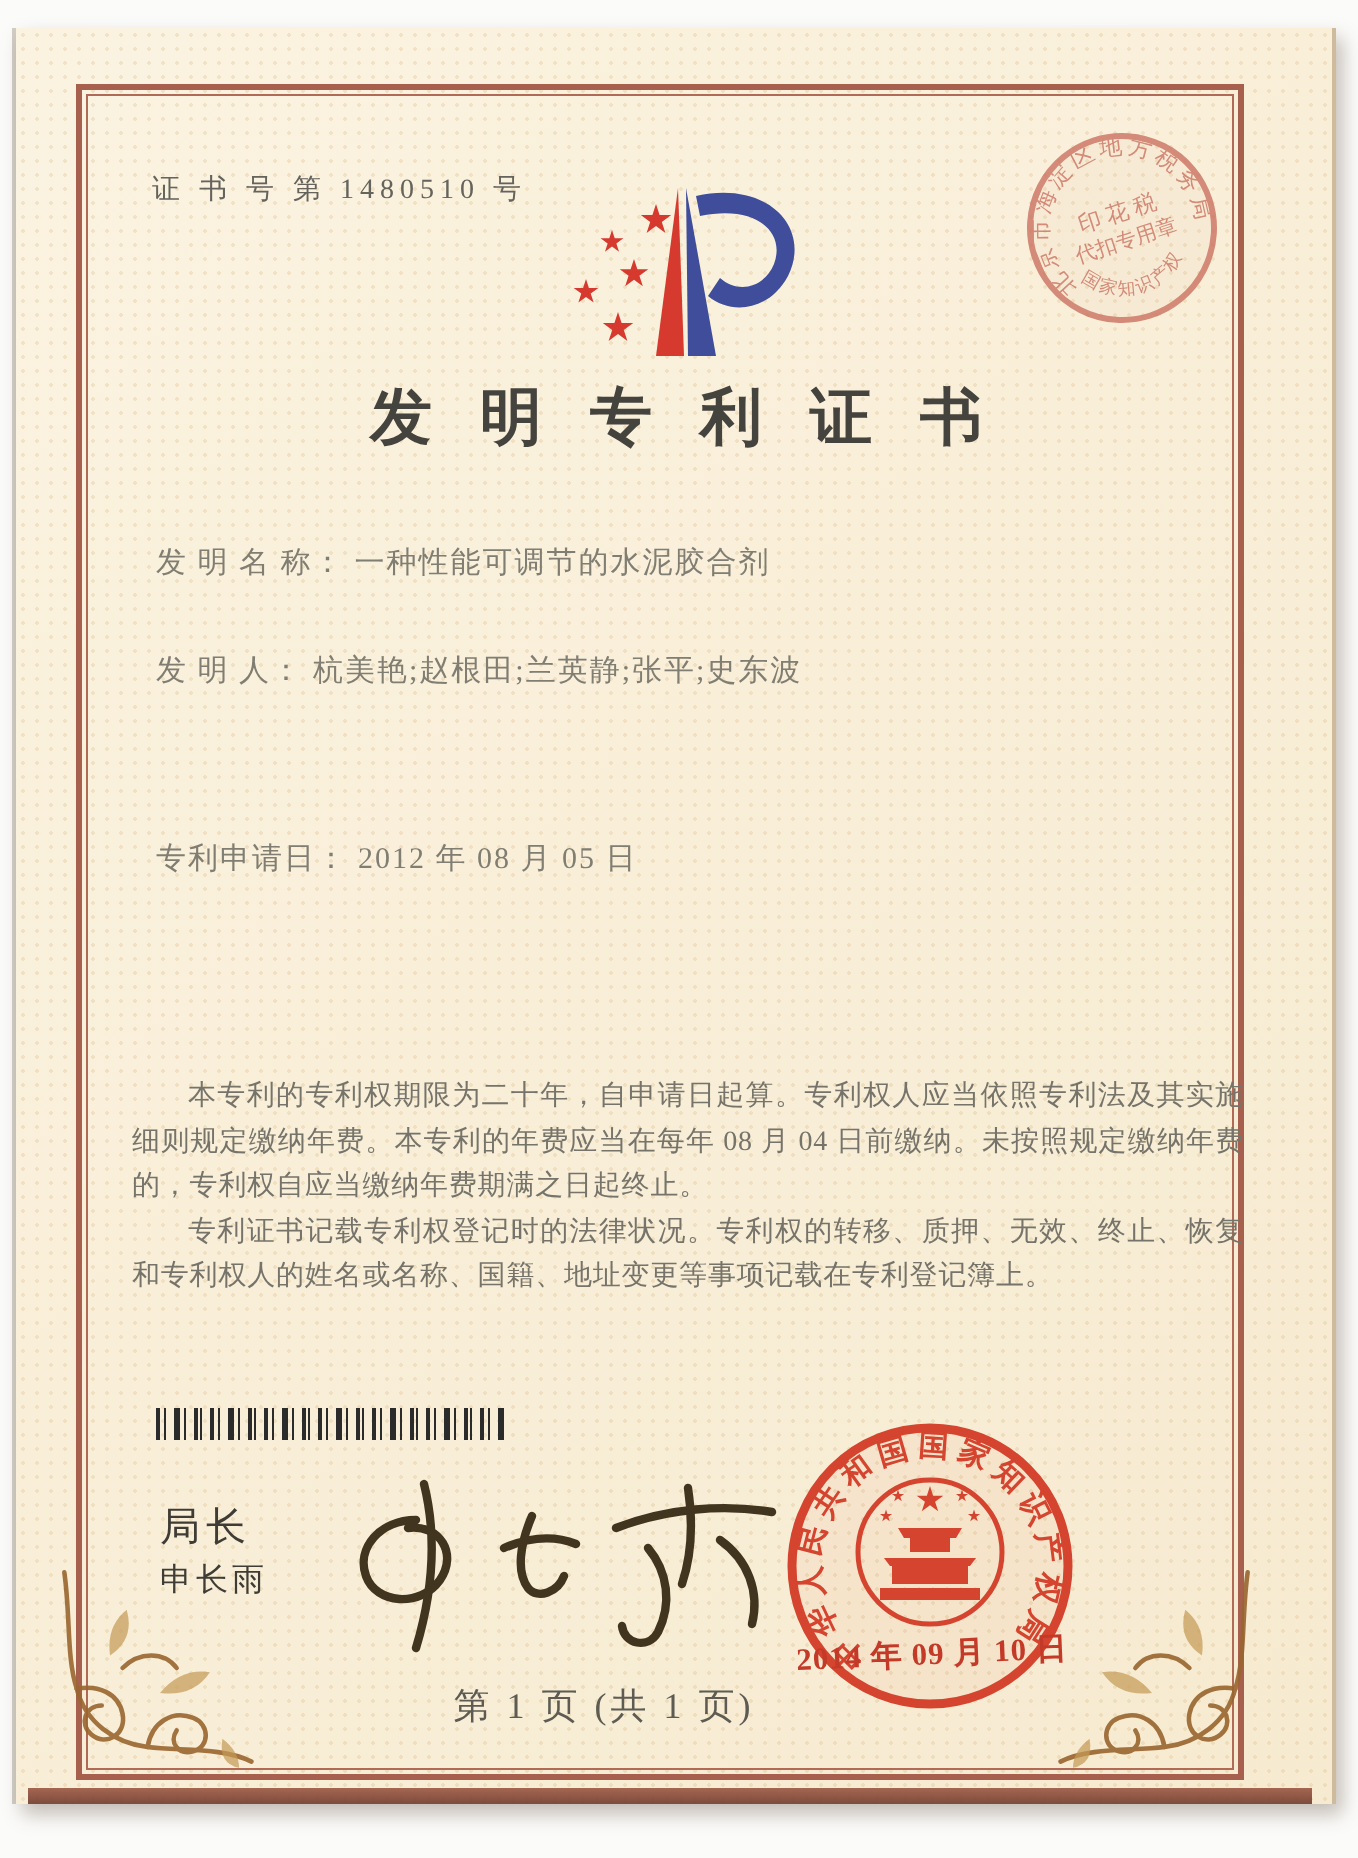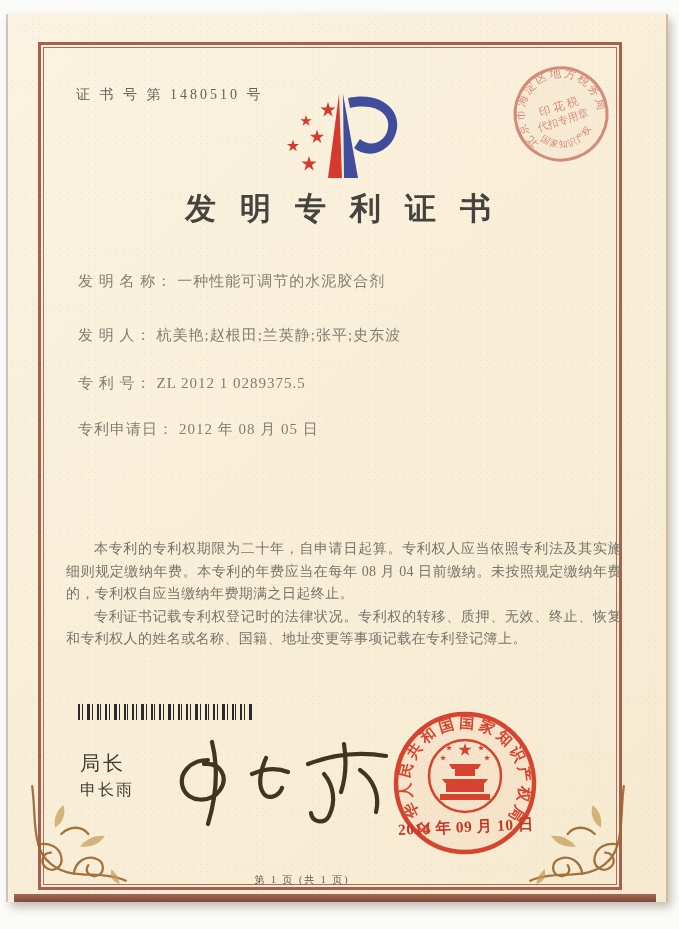--- a/index.html
+++ b/index.html
@@ -89,22 +89,22 @@
   .seal { position:absolute; left:382px; top:694px; width:150px; height:150px; z-index:2; }
   .seal-date {
     position:absolute; left:376px; top:803px; width:164px; text-align:center;
     font-size:15.5px; font-weight:bold; color:#c43a28; letter-spacing:0.5px;
     transform:rotate(-2.5deg); z-index:3;
   }
 
   .tax-stamp { position:absolute; left:495px; top:42px; width:116px; height:116px; opacity:.8; }
 
   .footer {
-    position:absolute; left:30px; top:859px; width:528px; text-align:center;
-    font-size:10px; color:#5d5b52; letter-spacing:2px;
+    position:absolute; left:30px; top:827px; width:528px; text-align:center;
+    font-size:18px; color:#5d5b52; letter-spacing:2px;
   }
 </style>
 </head>
 <body>
 
 <div id="stage">
   <div class="paper">
 
     <div class="frame"></div>
 
@@ -154,23 +154,20 @@
       </g>
     </svg>
 
     <div class="title">发明专利证书</div>
 
     <div class="field" style="top:258px">
       <span class="lbl">发 明 名 称：</span><span>一种性能可调节的水泥胶合剂</span>
     </div>
     <div class="field" style="top:312px">
       <span class="lbl">发 明 人：</span><span>杭美艳;赵根田;兰英静;张平;史东波</span>
-    </div>
-    <div class="field" style="top:360px">
-      <span class="lbl">专 利 号：</span><span>ZL 2012 1 0289375.5</span>
     </div>
     <div class="field" style="top:406px">
       <span class="lbl">专利申请日：</span><span>2012 年 08 月 05 日</span>
     </div>
 
     <div class="body-text">
       <p>本专利的专利权期限为二十年，自申请日起算。专利权人应当依照专利法及其实施细则规定缴纳年费。本专利的年费应当在每年 08 月 04 日前缴纳。未按照规定缴纳年费的，专利权自应当缴纳年费期满之日起终止。</p>
       <p>专利证书记载专利权登记时的法律状况。专利权的转移、质押、无效、终止、恢复和专利权人的姓名或名称、国籍、地址变更等事项记载在专利登记簿上。</p>
     </div>
 

